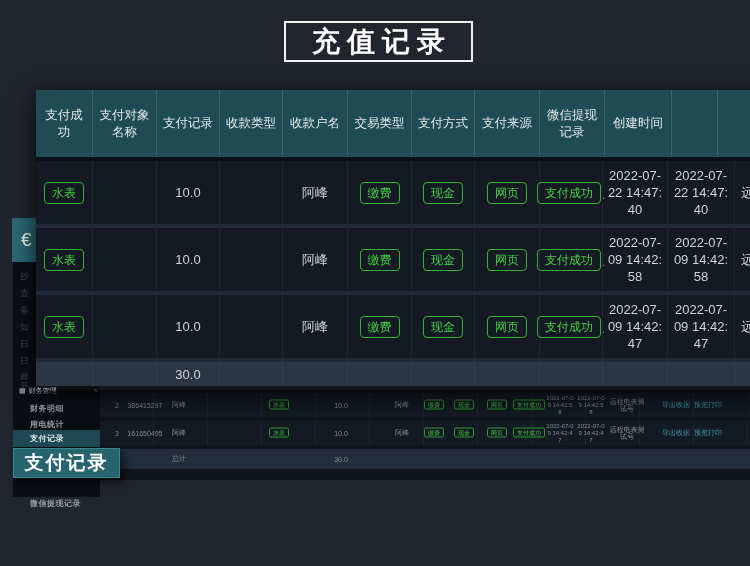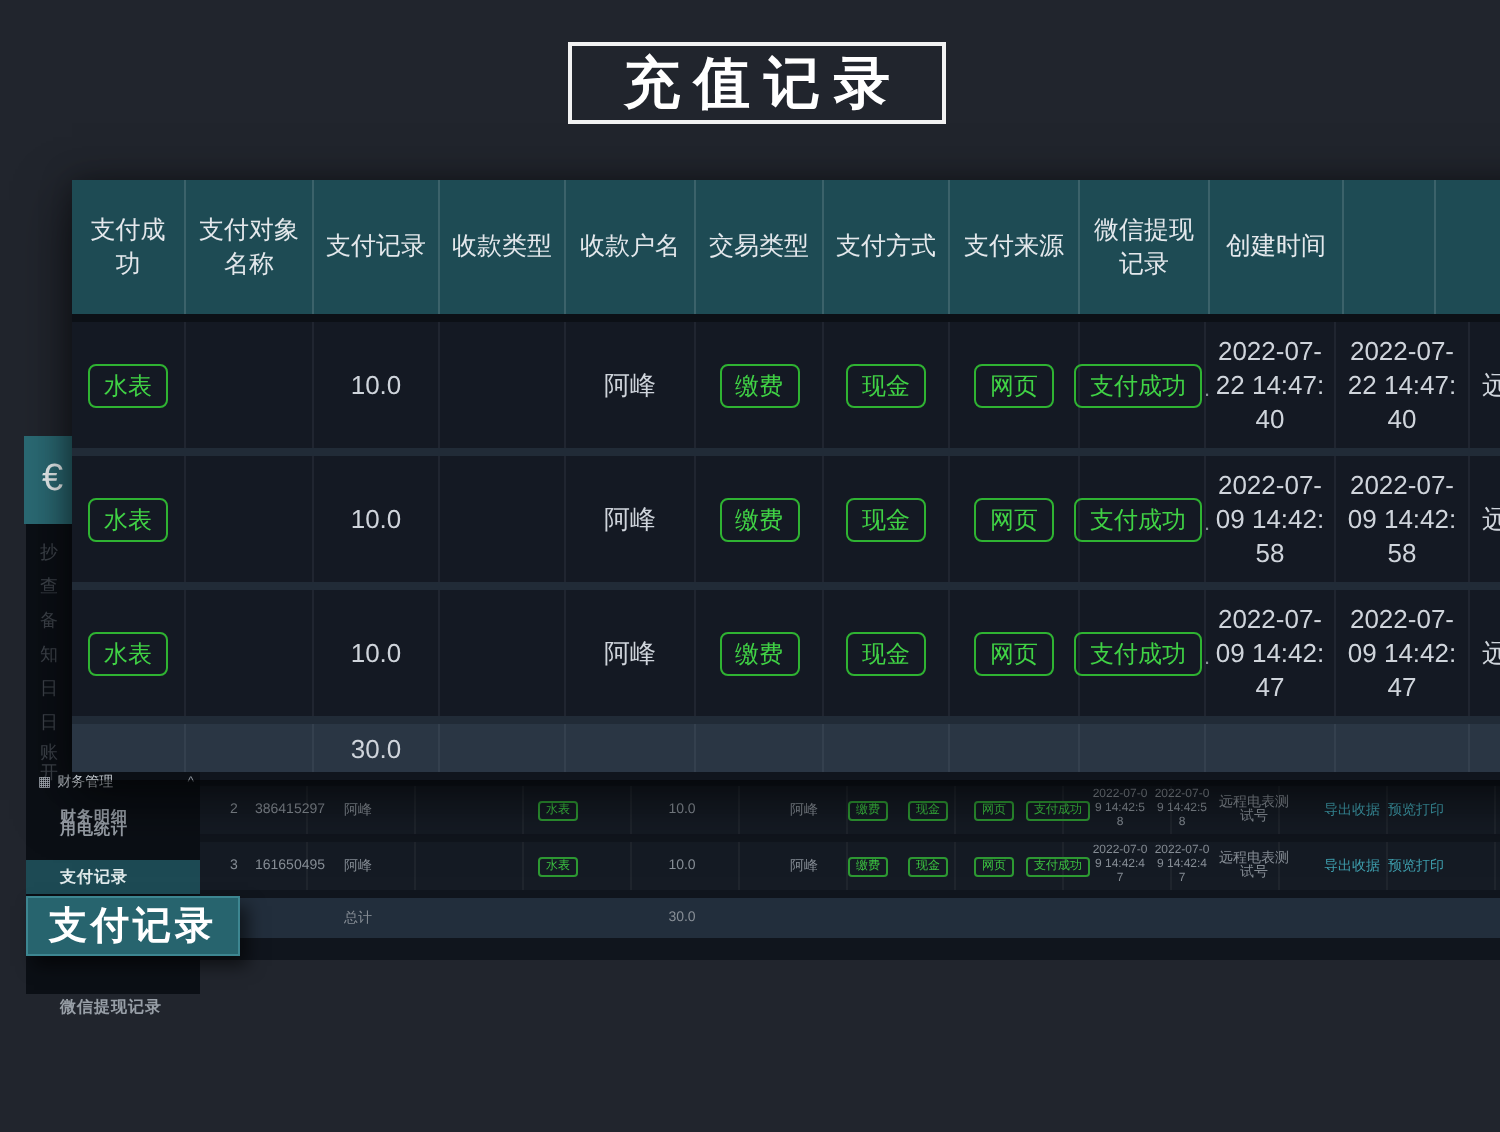--- a/index.html
+++ b/index.html
@@ -93,21 +93,21 @@
   <div class="frag" style="top:93px">日</div>
   <div class="frag" style="top:108px">账</div>
   <div class="frag" style="top:118px">开</div>
 
   <div class="bg-group">
     <span class="gicon">▦</span>
     <span>财务管理</span>
     <span class="caret">^</span>
   </div>
   <div class="bg-item" style="top:141px">财务明细</div>
-  <div class="bg-item" style="top:147px">用电统计</div>
+  <div class="bg-item" style="top:157px">用电统计</div>
   <div class="bg-item active" style="top:168px">
     <span>支付记录</span>
   </div>
   <div class="bg-item" style="top:236px">微信提现记录</div>
 </div>
 
 <div class="callout">支付记录</div>
 
 <div class="bg-table">
   <div class="bg-row">

